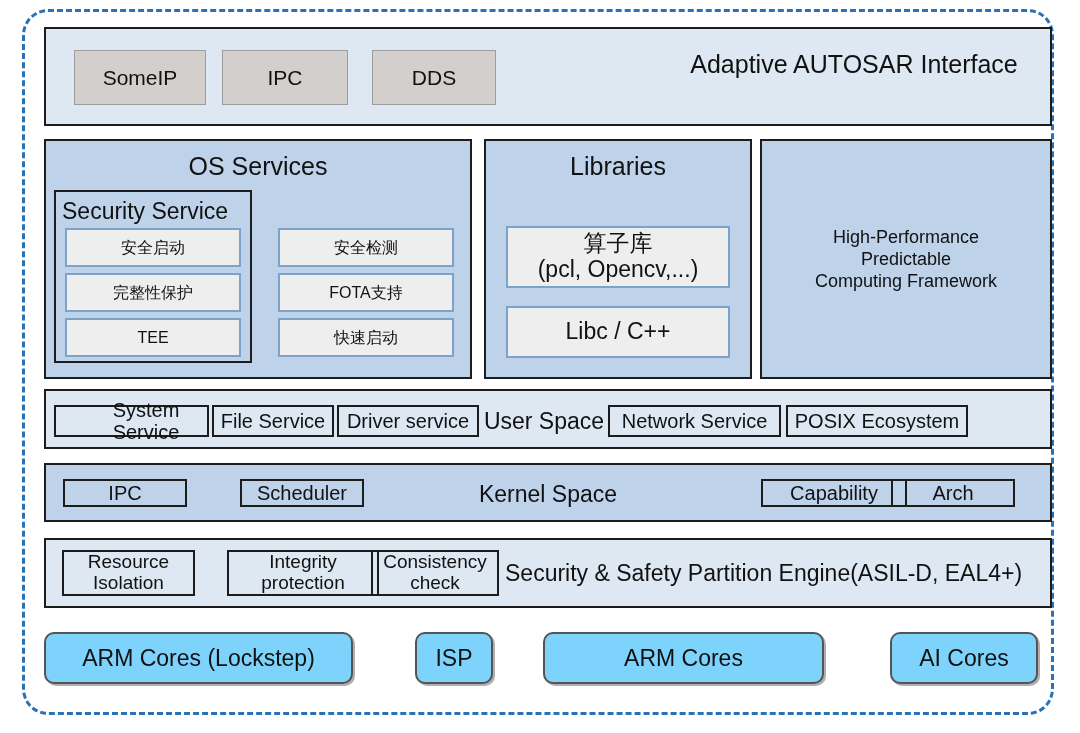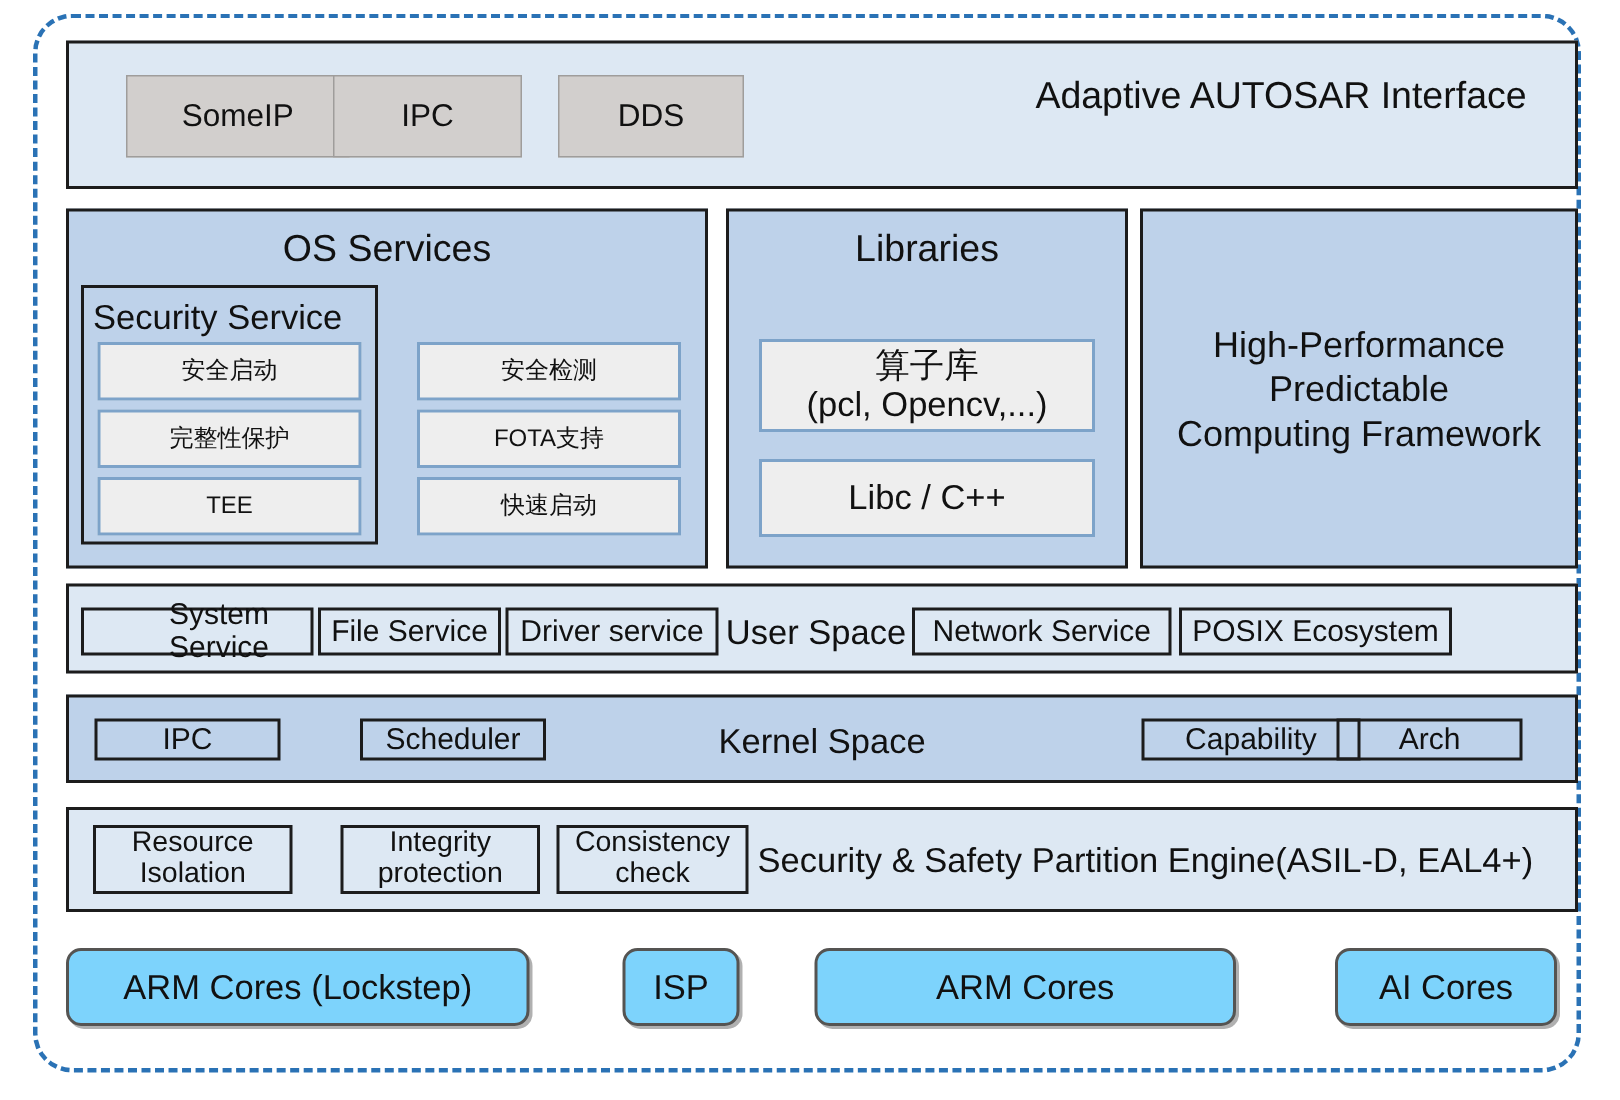--- a/index.html
+++ b/index.html
@@ -124,21 +124,21 @@
 </style>
 </head>
 <body>
 
 <div id="canvas">
 
   <div class="outer-boundary"></div>
 
   <div class="band band-light" style="left:44px; top:27px; width:1008px; height:99px;"></div>
 
-  <div class="chip-gray" style="left:74px; top:50px; width:149px; height:55px;margin-left:10px;">
+  <div class="chip-gray" style="left:74px; top:50px; width:132px; height:55px;">
     <span>SomeIP</span>
   </div>
   <div class="chip-gray" style="left:222px; top:50px; width:126px; height:55px;">
     <span>IPC</span>
   </div>
   <div class="chip-gray" style="left:372px; top:50px; width:124px; height:55px;">
     <span>DDS</span>
   </div>
 
   <div class="label-static t-title" style="left:660px; top:46px; width:388px; height:36px;">Adaptive AUTOSAR Interface</div>
@@ -174,21 +174,21 @@
 
   <div class="chip-blue" style="left:506px; top:226px; width:224px; height:62px; font-size:23px;">
     <span style="white-space:pre-line;">算子库
 (pcl, Opencv,...)</span>
   </div>
   <div class="chip-blue" style="left:506px; top:306px; width:224px; height:52px; font-size:23px;">
     <span>Libc / C++</span>
   </div>
 
   <div class="band band-mid" style="left:760px; top:139px; width:292px; height:240px;"></div>
-  <div class="label-static t-body" style="left:764px; top:205px; width:284px; height:110px; font-size:24px;">High-Performance
+  <div class="label-static t-body" style="left:764px; top:205px; width:284px; height:110px; font-size:18px;">High-Performance
 Predictable
 Computing Framework</div>
 
   <div class="band band-light" style="left:44px; top:389px; width:1008px; height:60px;"></div>
 
   <div class="chip-outline" style="left:54px; top:405px; width:155px; height:32px;padding-left:29px;">
     <span>System Service</span>
   </div>
   <div class="chip-outline" style="left:212px; top:405px; width:122px; height:32px;">
     <span>File Service</span>
@@ -223,21 +223,21 @@
   <div class="chip-outline" style="left:891px; top:479px; width:124px; height:28px;">
     <span>Arch</span>
   </div>
 
   <div class="band band-light" style="left:44px; top:538px; width:1008px; height:70px;"></div>
 
   <div class="chip-outline" style="left:62px; top:550px; width:133px; height:46px; font-size:19px;">
     <span style="white-space:pre-line;">Resource
 Isolation</span>
   </div>
-  <div class="chip-outline" style="left:227px; top:550px; width:133px; height:46px; font-size:19px;">
+  <div class="chip-outline" style="left:227px; top:550px; width:152px; height:46px; font-size:19px;">
     <span style="white-space:pre-line;">Integrity
 protection</span>
   </div>
   <div class="chip-outline" style="left:371px; top:550px; width:128px; height:46px; font-size:19px;">
     <span style="white-space:pre-line;">Consistency
 check</span>
   </div>
 
   <div class="label-static t-row" style="left:505px; top:558px; width:540px; height:30px; justify-content:flex-start;">Security &amp; Safety  Partition Engine(ASIL-D, EAL4+)</div>
 

